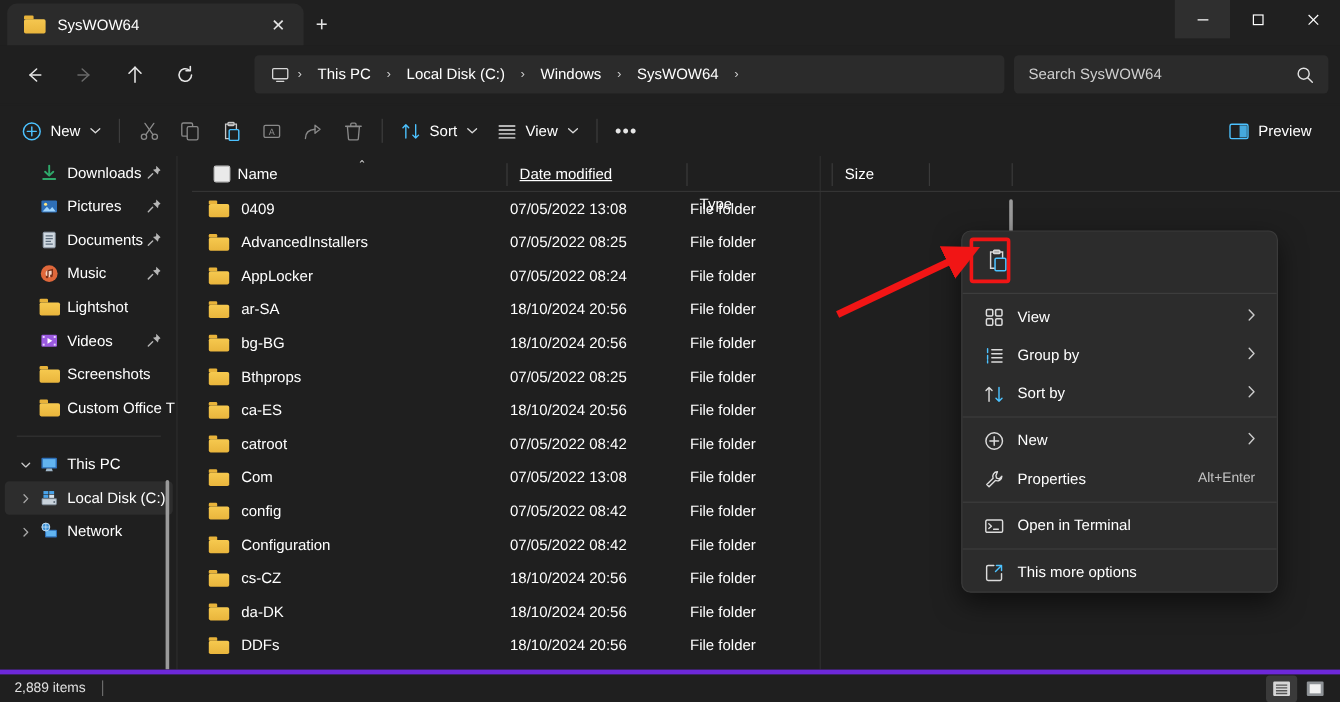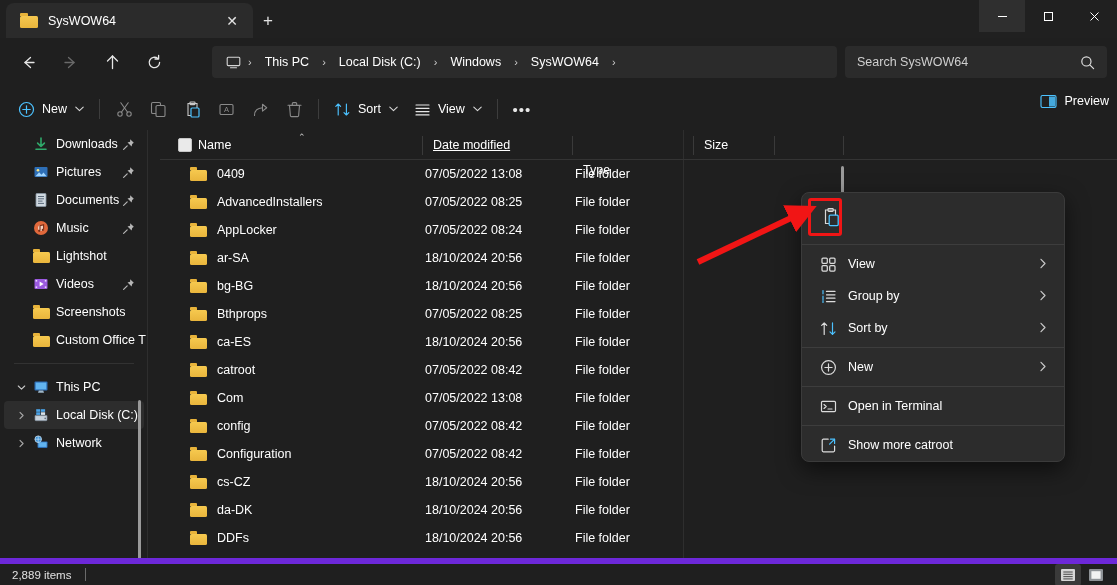--- a/index.html
+++ b/index.html
@@ -109,22 +109,22 @@
     display: flex; align-items: center; height: 30px; padding: 0 8px; gap: 7px;
     border-radius: 4px;
   }
   .cmd-lbl-btn .lbl { font-size: 12.5px; color: #fff; }
   .cmd-dots {
     width: 34px; height: 30px; border-radius: 4px; display: flex;
     align-items: center; justify-content: center; color: #e6e6e6;
     font-size: 15px; letter-spacing: 1px;
   }
   .preview-btn {
-    position: absolute; right: 0; top: 6px; height: 30px; padding: 0 8px;
-    display: flex; gap: 8px; border-radius: 4px;
+    position: absolute; right: 16px; top: 6px; height: 30px; padding: 0 8px;
+    display: flex; align-items: center; gap: 8px; border-radius: 4px;
   }
   .preview-btn .lbl { font-size: 12.5px; color: #fff; }
 
   
   .sidebar {
     position: absolute; left: 0; top: 130px; width: 148px; height: 428px;
     background: #1f1f1f; overflow: hidden;
   }
   .nav-item {
     position: relative; height: 28px; display: flex; align-items: center;
@@ -156,21 +156,21 @@
   .col-check { position:absolute; left: 18px; top: 8px; width: 14px; height: 14px;
                border: 1px solid #c6c6c6; background: #eaeaea; border-radius: 2px; }
   .col {
     position: absolute; top: 0; height: 30px; display: flex; align-items: center;
     font-size: 12.5px; color: #ffffff; padding-left: 10px;
   }
   .col-div { position: absolute; top: 6px; width: 1px; height: 19px; background: #3a3a3a; }
   .sort-caret { position: absolute; left: 138px; top: 2px; color: #c9c9c9; font-size: 9px; }
 
   .row { position: relative; height: 28px; display: flex; align-items: center; }
-  .row .fname { position: absolute; left: 30px; display: flex; align-items: flex-start; gap: 10px; }
+  .row .fname { position: absolute; left: 14px; display: flex; align-items: flex-start; gap: 10px; }
   .row .fname .txt { font-size: 12.5px; color: #ffffff; white-space: nowrap; }
   .cell { position: absolute; font-size: 12.5px; color: #ffffff; white-space: nowrap; }
   .cell.date { left: 265px; }
   .cell.type { left: 415px; }
 
   .list-vscroll {
     position: absolute; right: 273px; top: 36px; width: 3px; height: 32px;
     background: #9a9a9a; border-radius: 2px;
   }
   .rcol-div { position: absolute; left: 683px; top: 130px; width: 1px; height: 428px; background: #2e2e2e; }
@@ -201,21 +201,21 @@
   
   .hl-box {
     position: absolute; left: 808px; top: 198px; width: 34px; height: 38px;
     border: 3px solid #f11515; border-radius: 3px; pointer-events: none;
   }
   .arrow-svg { position: absolute; left: 690px; top: 200px; pointer-events: none; }
 
   
   .statusbar {
     position: absolute; left: 0; bottom: 0; width: 1117px; height: 27px;
-    background: #1f1f1f; border-top: 6px solid #6d28d9;
+    background: #1f1f1f; border-top: 4px solid #6d28d9;
     display: flex; align-items: center;
   }
   .status-text { font-size: 11.5px; color: #e0e0e0; margin-left: 12px; }
   .status-divider { width: 1px; height: 13px; background: #6a6a6a; margin-left: 14px; }
   .viewtoggle { position: absolute; right: 8px; display: flex; gap: 2px; }
   .vt { width: 26px; height: 22px; border-radius: 3px;
         display: flex; align-items: center; justify-content: center; }
   .vt.active { background: #3a3a3a; }
 </style>
 </head>
@@ -789,20 +789,29 @@
         </svg>
     </span>
     <span class="ctx-label">New</span>
     <span class="ctx-arrow">
       <svg width="8" height="11" viewBox="0 0 8 11">
           <path d="M2 1.3L6 5.5 2 9.7" fill="none" stroke="#c9c9c9" stroke-width="1.2" stroke-linecap="round" stroke-linejoin="round"></path>
         </svg>
     </span>
   </div>
 
+  <div class="ctx-item">
+    <span class="ctx-ico">
+      <svg width="17" height="17" viewBox="0 0 17 17">
+          <path d="M11.2 2.1a3.9 3.9 0 0 0-3.6 5.4L2.3 12.8l1.9 1.9 5.3-5.3a3.9 3.9 0 0 0 5.4-3.6l-2.3 2.3-2.1-0.6-0.6-2.1z" fill="none" stroke="#dcdcdc" stroke-width="1.15" stroke-linejoin="round"></path>
+        </svg>
+    </span>
+    <span class="ctx-label">Properties</span>
+    <span class="ctx-accel">Alt+Enter</span>
+  </div>
 
   <div class="ctx-sep"></div>
 
   <div class="ctx-item">
     <span class="ctx-ico">
       <svg width="17" height="17" viewBox="0 0 17 17">
           <rect x="1.5" y="3.4" width="14" height="10.2" rx="1.1" fill="none" stroke="#dcdcdc" stroke-width="1.2"></rect>
           <path d="M4 6.5l2.2 2-2.2 2" fill="none" stroke="#dcdcdc" stroke-width="1.15" stroke-linecap="round" stroke-linejoin="round"></path>
           <line x1="8" y1="11" x2="12" y2="11" stroke="#dcdcdc" stroke-width="1.15" stroke-linecap="round"></line>
         </svg>
@@ -813,21 +822,21 @@
   <div class="ctx-sep"></div>
 
   <div class="ctx-item">
     <span class="ctx-ico">
       <svg width="17" height="17" viewBox="0 0 17 17">
           <path d="M8.2 2.2H3.4a1.2 1.2 0 0 0-1.2 1.2v10.2a1.2 1.2 0 0 0 1.2 1.2h10a1.2 1.2 0 0 0 1.2-1.2V9" fill="none" stroke="#dcdcdc" stroke-width="1.2" stroke-linecap="round"></path>
           <path d="M10.4 2.2h4.2v4.2" fill="none" stroke="#4cc2ff" stroke-width="1.2" stroke-linecap="round" stroke-linejoin="round"></path>
           <line x1="14.4" y1="2.4" x2="9.6" y2="7.2" stroke="#4cc2ff" stroke-width="1.2" stroke-linecap="round"></line>
         </svg>
     </span>
-    <span class="ctx-label">Show more catroot</span>
+    <span class="ctx-label">This more options</span>
   </div>
 </div>
 
 <div class="hl-box"></div>
 <svg class="arrow-svg" width="130" height="70" viewBox="0 0 130 70">
   <defs>
     <marker id="ah" markerWidth="5" markerHeight="5" refX="3.4" refY="2.5" orient="auto">
       <path d="M0,0 L5,2.5 L0,5 z" fill="#f11515"></path>
     </marker>
   </defs>

